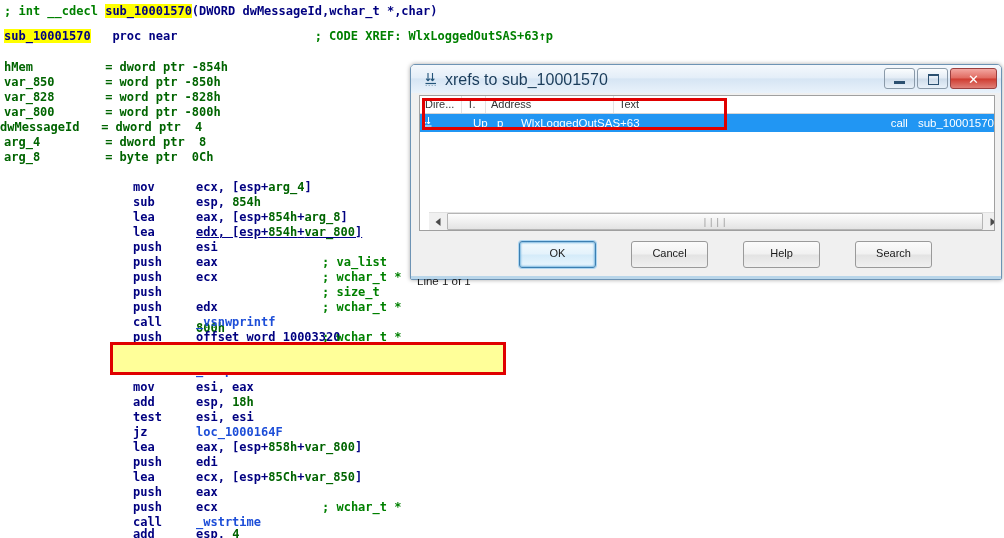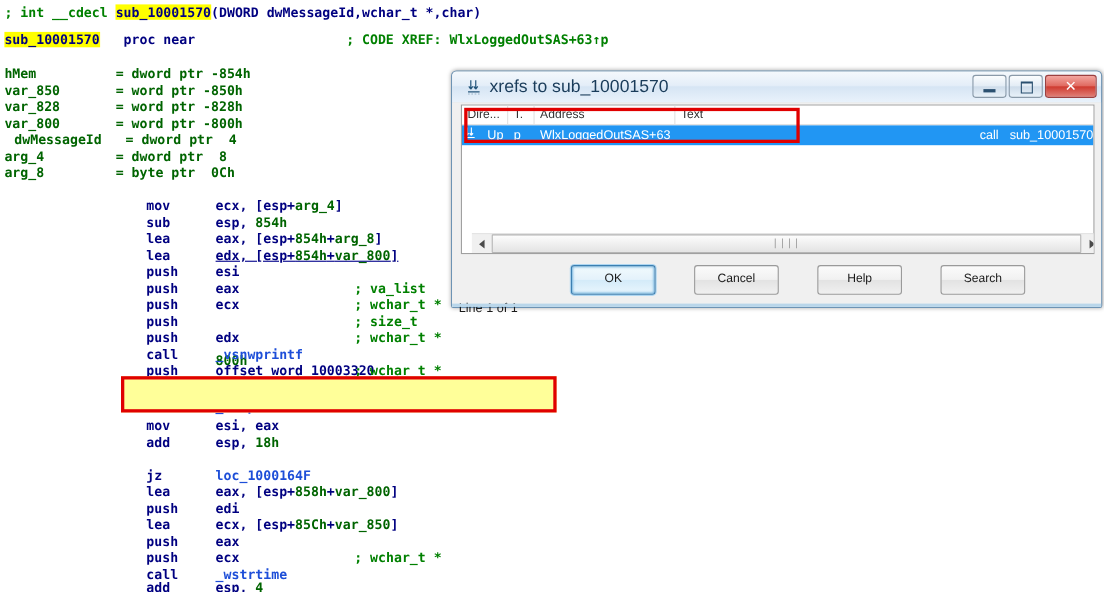--- a/index.html
+++ b/index.html
@@ -181,21 +181,21 @@
     font-size: 11.5px;
     align-items: center;
   }
   .lr-cell {
     padding-left: 5px;
     box-sizing: border-box;
     white-space: nowrap;
     overflow: hidden;
   }
   .lr-icon { width: 18px; padding-left: 2px; }
-  .lr-dir  { width: 24px; }
+  .lr-dir  { width: 24px; margin-left: 30px; }
   .lr-t    { width: 24px; }
   .lr-addr { width: 128px; }
   .lr-text { flex: 1; text-align: right; }
   .lr-text .sp { display: inline-block; width: 10px; }
 
   
   #hscroll {
     position: absolute;
     left: 9px; top: 116px;
     width: 572px;
@@ -293,38 +293,39 @@
 </head>
 <body>
 
 <div id="disasm">
     <div class="dline" style="top: 4px; left: 4px;"><span class="c-comment">; int __cdecl </span><span class="hl-yellow">sub_10001570</span><span class="c-name">(DWORD dwMessageId,wchar_t *,char)</span></div>
     <div class="dline" style="top: 29px; left: 4px;"><span class="hl-yellow">sub_10001570</span><span class="c-instr">   proc near                   </span><span class="c-comment">; CODE XREF: WlxLoggedOutSAS+63↑p</span></div>
     <div class="dline" style="top: 60px; left: 4px;"><span class="c-num">hMem          = dword ptr -854h</span></div>
     <div class="dline" style="top: 75px; left: 4px;"><span class="c-num">var_850       = word ptr -850h</span></div>
     <div class="dline" style="top: 90px; left: 4px;"><span class="c-num">var_828       = word ptr -828h</span></div>
     <div class="dline" style="top: 105px; left: 4px;"><span class="c-num">var_800       = word ptr -800h</span></div>
-    <div class="dline" style="top: 120px; left: 13px;"><span class="c-num">dwMessageId   = dword ptr  4</span></div>
+    <div class="dline" style="top: 120px; left: 0;"><span class="c-num">dwMessageId   = dword ptr  4</span></div>
     <div class="dline" style="top: 135px; left: 4px;"><span class="c-num">arg_4         = dword ptr  8</span></div>
     <div class="dline" style="top: 150px; left: 4px;"><span class="c-num">arg_8         = byte ptr  0Ch</span></div>
     <div class="dline" style="top: 180px; left: 0px; width: 1004px; position: absolute;"><span class="c-instr" style="position: absolute; left: 133px;">mov</span><span style="position: absolute; left: 196px;"><span class="c-reg">ecx, [esp+</span><span class="c-num">arg_4</span><span class="c-reg">]</span></span></div>
     <div class="dline" style="top: 195px; left: 0px; width: 1004px; position: absolute;"><span class="c-instr" style="position: absolute; left: 133px;">sub</span><span style="position: absolute; left: 196px;"><span class="c-reg">esp, </span><span class="c-num">854h</span></span></div>
     <div class="dline" style="top: 210px; left: 0px; width: 1004px; position: absolute;"><span class="c-instr" style="position: absolute; left: 133px;">lea</span><span style="position: absolute; left: 196px;"><span class="c-reg">eax, [esp+</span><span class="c-num">854h</span><span class="c-reg">+</span><span class="c-num">arg_8</span><span class="c-reg">]</span></span></div>
     <div class="dline" style="top: 225px; left: 0px; width: 1004px; position: absolute;"><span class="c-instr" style="position: absolute; left: 133px;">lea</span><span style="position: absolute; left: 196px; text-decoration: underline;"><span class="c-reg">edx, [esp+</span><span class="c-num">854h</span><span class="c-reg">+</span><span class="c-num">var_800</span><span class="c-reg">]</span></span></div>
     <div class="dline" style="top: 240px; left: 0px; width: 1004px; position: absolute;"><span class="c-instr" style="position: absolute; left: 133px;">push</span><span style="position: absolute; left: 196px;"><span class="c-reg">esi</span></span></div>
     <div class="dline" style="top: 255px; left: 0px; width: 1004px; position: absolute;"><span class="c-instr" style="position: absolute; left: 133px;">push</span><span style="position: absolute; left: 196px;"><span class="c-reg">eax</span></span><span class="c-comment" style="position: absolute; left: 322px;">; va_list</span></div>
     <div class="dline" style="top: 270px; left: 0px; width: 1004px; position: absolute;"><span class="c-instr" style="position: absolute; left: 133px;">push</span><span style="position: absolute; left: 196px;"><span class="c-reg">ecx</span></span><span class="c-comment" style="position: absolute; left: 322px;">; wchar_t *</span></div>
     <div class="dline" style="top: 285px; left: 0px; width: 1004px; position: absolute;"><span class="c-instr" style="position: absolute; left: 133px;">push</span><span style="position: absolute; left: 196px; margin-top: 36px;"><span class="c-num">800h</span></span><span class="c-comment" style="position: absolute; left: 322px;">; size_t</span></div>
     <div class="dline" style="top: 300px; left: 0px; width: 1004px; position: absolute;"><span class="c-instr" style="position: absolute; left: 133px;">push</span><span style="position: absolute; left: 196px;"><span class="c-reg">edx</span></span><span class="c-comment" style="position: absolute; left: 322px;">; wchar_t *</span></div>
     <div class="dline" style="top: 315px; left: 0px; width: 1004px; position: absolute;"><span class="c-instr" style="position: absolute; left: 133px;">call</span><span style="position: absolute; left: 196px;"><span class="c-loc">_vsnwprintf</span></span></div>
     <div class="dline" style="top: 330px; left: 0px; width: 1004px; position: absolute;"><span class="c-instr" style="position: absolute; left: 133px;">push</span><span style="position: absolute; left: 196px;"><span class="c-reg">offset word_10003320</span></span><span class="c-comment" style="position: absolute; left: 322px;">; wchar_t *</span></div>
     <div class="dline" style="top: 348px; left: 0px; width: 1004px; position: absolute;"><span class="c-instr" style="position: absolute; left: 133px;">push</span><span style="position: absolute; left: 196px;"><span class="c-reg">offset aMsutil32_sys</span></span><span class="c-comment" style="position: absolute; left: 322px;">; "msutil32.sys"</span></div>
     <div class="dline" style="top: 363px; left: 0px; width: 1004px; position: absolute;"><span class="c-instr" style="position: absolute; left: 133px;">call</span><span style="position: absolute; left: 196px;"><span class="c-loc">_wfopen</span></span></div>
     <div class="dline" style="top: 380px; left: 0px; width: 1004px; position: absolute;"><span class="c-instr" style="position: absolute; left: 133px;">mov</span><span style="position: absolute; left: 196px;"><span class="c-reg">esi, eax</span></span></div>
     <div class="dline" style="top: 395px; left: 0px; width: 1004px; position: absolute;"><span class="c-instr" style="position: absolute; left: 133px;">add</span><span style="position: absolute; left: 196px;"><span class="c-reg">esp, </span><span class="c-num">18h</span></span></div>
+    <div class="dline" style="top: 410px; left: 0px; width: 1004px; position: absolute;"><span class="c-instr" style="position: absolute; left: 133px;">test</span><span style="position: absolute; left: 196px;"><span class="c-reg">esi, esi</span></span></div>
     <div class="dline" style="top: 425px; left: 0px; width: 1004px; position: absolute;"><span class="c-instr" style="position: absolute; left: 133px;">jz</span><span style="position: absolute; left: 196px;"><span class="c-loc">loc_1000164F</span></span></div>
     <div class="dline" style="top: 440px; left: 0px; width: 1004px; position: absolute;"><span class="c-instr" style="position: absolute; left: 133px;">lea</span><span style="position: absolute; left: 196px;"><span class="c-reg">eax, [esp+</span><span class="c-num">858h</span><span class="c-reg">+</span><span class="c-num">var_800</span><span class="c-reg">]</span></span></div>
     <div class="dline" style="top: 455px; left: 0px; width: 1004px; position: absolute;"><span class="c-instr" style="position: absolute; left: 133px;">push</span><span style="position: absolute; left: 196px;"><span class="c-reg">edi</span></span></div>
     <div class="dline" style="top: 470px; left: 0px; width: 1004px; position: absolute;"><span class="c-instr" style="position: absolute; left: 133px;">lea</span><span style="position: absolute; left: 196px;"><span class="c-reg">ecx, [esp+</span><span class="c-num">85Ch</span><span class="c-reg">+</span><span class="c-num">var_850</span><span class="c-reg">]</span></span></div>
     <div class="dline" style="top: 485px; left: 0px; width: 1004px; position: absolute;"><span class="c-instr" style="position: absolute; left: 133px;">push</span><span style="position: absolute; left: 196px;"><span class="c-reg">eax</span></span></div>
     <div class="dline" style="top: 500px; left: 0px; width: 1004px; position: absolute;"><span class="c-instr" style="position: absolute; left: 133px;">push</span><span style="position: absolute; left: 196px;"><span class="c-reg">ecx</span></span><span class="c-comment" style="position: absolute; left: 322px;">; wchar_t *</span></div>
     <div class="dline" style="top: 515px; left: 0px; width: 1004px; position: absolute;"><span class="c-instr" style="position: absolute; left: 133px;">call</span><span style="position: absolute; left: 196px;"><span class="c-loc">_wstrtime</span></span></div>
     <div class="dline" style="top: 527px; left: 0px; width: 1004px; position: absolute;"><span class="c-instr" style="position: absolute; left: 133px;">add</span><span style="position: absolute; left: 196px;"><span class="c-reg">esp, </span><span class="c-num">4</span></span></div>
   </div>
 

